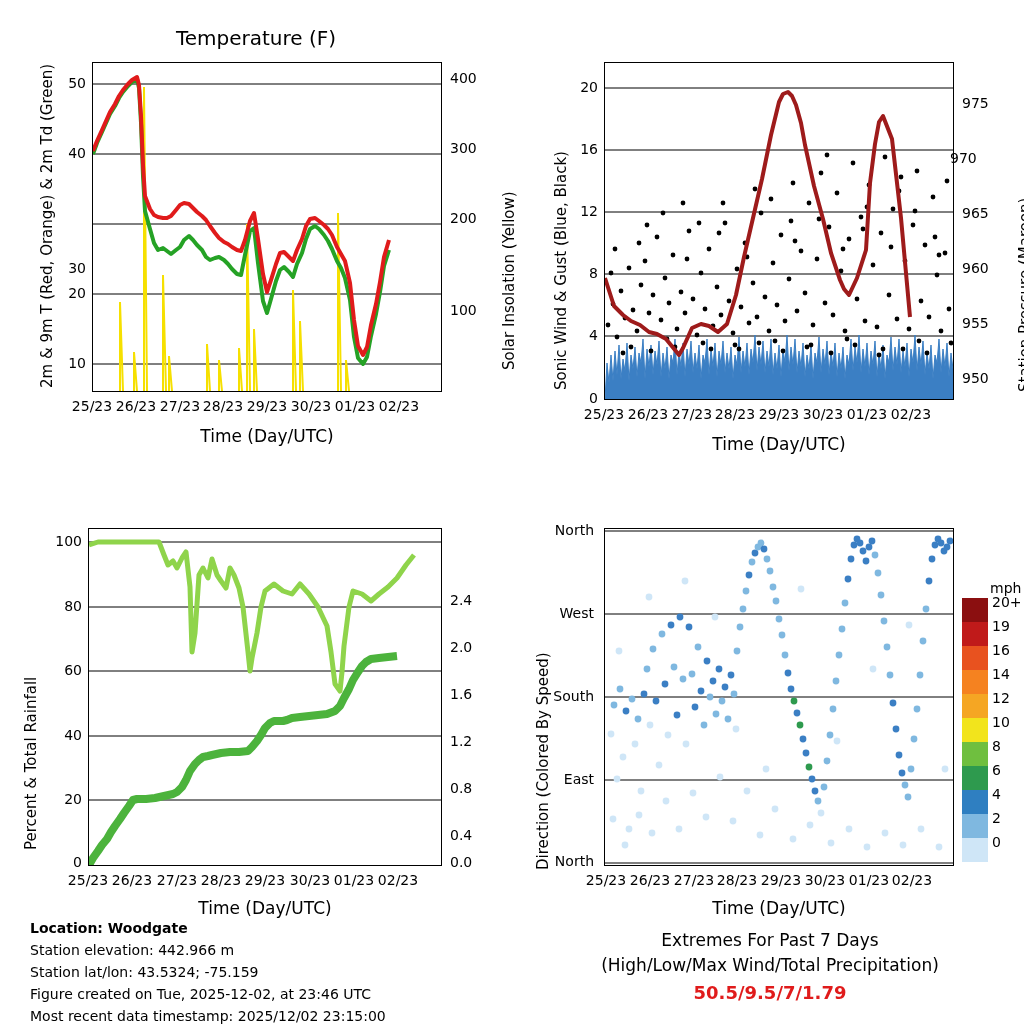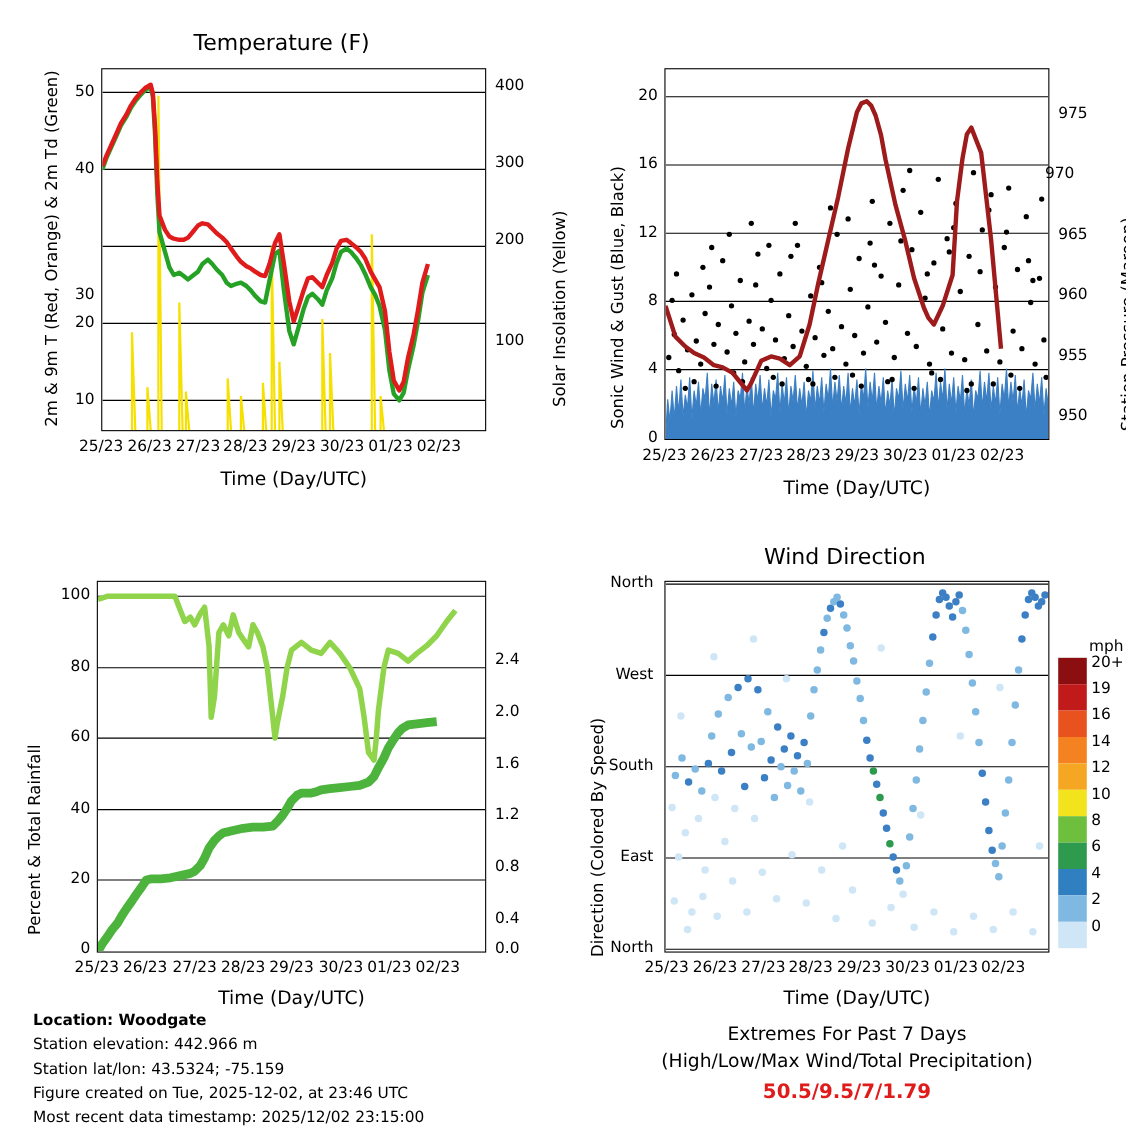--- a/index.html
+++ b/index.html
@@ -333,21 +333,20 @@
   <div class="xtick" style="left:221px;top:402px;">28/23</div>
   <div class="xtick" style="left:265px;top:402px;">29/23</div>
   <div class="xtick" style="left:310px;top:402px;">30/23</div>
   <div class="xtick" style="left:354px;top:402px;">01/23</div>
   <div class="xtick" style="left:398px;top:402px;">02/23</div>
 
   <div class="axlabel" style="left:88px;top:428px;width:354px;">Time (Day/UTC)</div>
 </div>
 
 <div class="panel" style="left:512px;top:470px;width:512px;height:470px;">
-  <div class="ptitle" style="top:24px;left:0;">Wind Direction</div>
 
   <div class="vlabel" style="left:22px;top:400px;">Direction (Colored By Speed)</div>
 
   <div class="plotbox" style="left:92px;top:58px;width:350px;height:338px;">
     <svg width="348" height="336" viewBox="0 0 348 336">
       <g stroke="#000" stroke-width="1">
         <line x1="0" y1="2" x2="348" y2="2"></line>
         <line x1="0" y1="85" x2="348" y2="85"></line>
         <line x1="0" y1="168" x2="348" y2="168"></line>
         <line x1="0" y1="251" x2="348" y2="251"></line>

